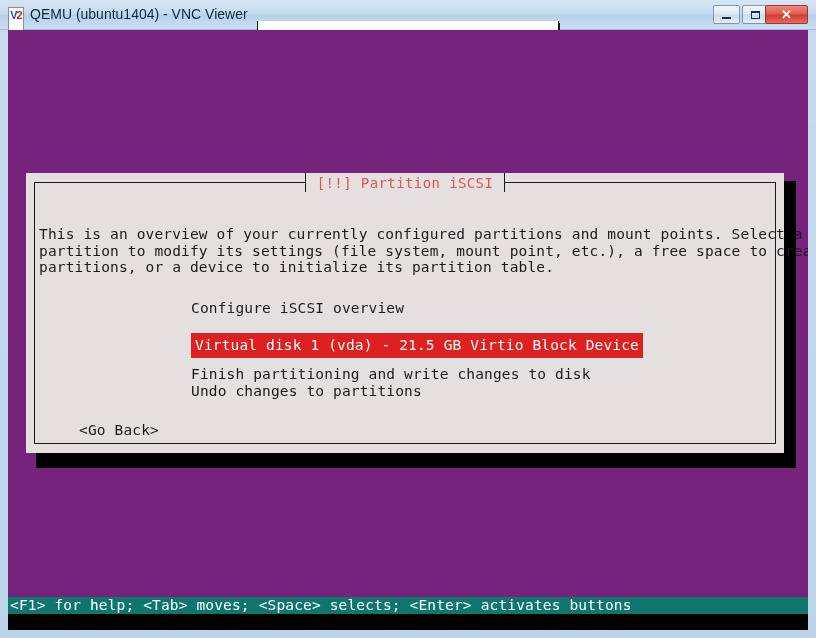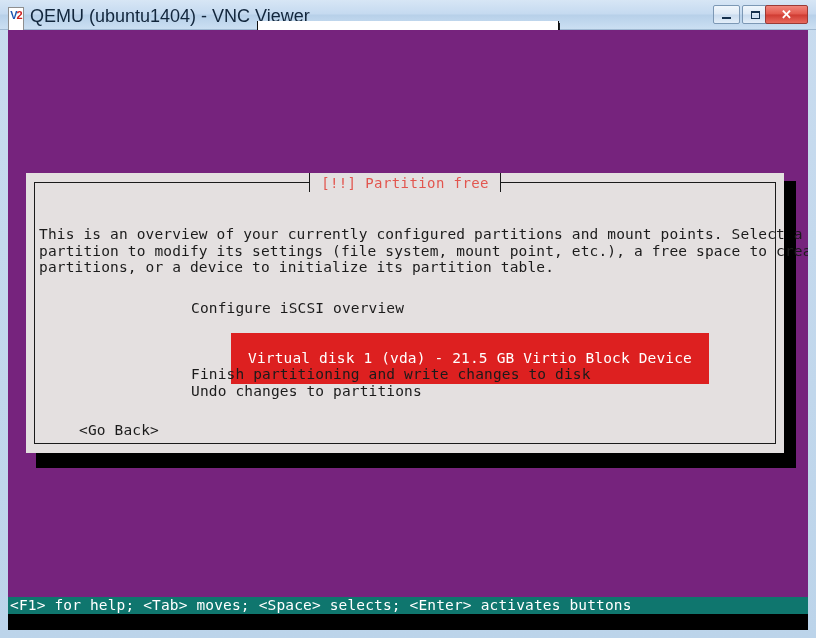--- a/index.html
+++ b/index.html
@@ -46,21 +46,21 @@
     font-weight: bold;
     line-height: 14px;
     text-align: center;
     letter-spacing: -1px;
     color: #cc2222;
   }
   #app-icon .vchar { color: #1a56b0; }
   #titlebar-text {
     position: absolute;
     left: 30px; top: 6px;
-    font-size: 18px;
+    font-size: 14px;
     color: #12263c;
     font-family: "Liberation Sans", sans-serif;
     white-space: nowrap;
   }
 
   
   .winbtn {
     position: absolute;
     top: 5px;
     width: 27px;
@@ -232,22 +232,21 @@
   .menu-item {
     display: block;
     height: 16.5px;
     white-space: pre;
   }
   .menu-item.spacer { height: 16.5px; }
   .menu-item.selected {
     background: #dd2020;
     color: #ffffff;
     display: inline-block;
-    padding: 17px;
-    margin-left: 40px;
+    padding: 4px;
   }
 
   #gobutton-row {
     position: absolute;
     left: 45px;
     top: 247px;
   }
   #go-back {
     font-family: "DejaVu Sans Mono", monospace;
     font-size: 14.5px;
@@ -312,21 +311,21 @@
   <div id="vnc-screen">
     <div id="console">
 
       <div id="dialog-shadow"></div>
 
       <div id="dialog">
         <div id="dialog-body"></div>
         <div id="dialog-top-rule"></div>
         <div id="dialog-title-wrap">
           <div id="dialog-title-box">
-            <span id="dialog-title">[!!] Partition free</span>
+            <span id="dialog-title">[!!] Partition iSCSI</span>
           </div>
         </div>
 
         <div id="intro" class="console-text">This is an overview of your currently configured partitions and mount points. Select a
 partition to modify its settings (file system, mount point, etc.), a free space to create
 partitions, or a device to initialize its partition table.</div>
 
         <div id="menu">
           <span class="menu-item console-text">Configure iSCSI overview</span>
           <span class="menu-item spacer console-text"></span>

